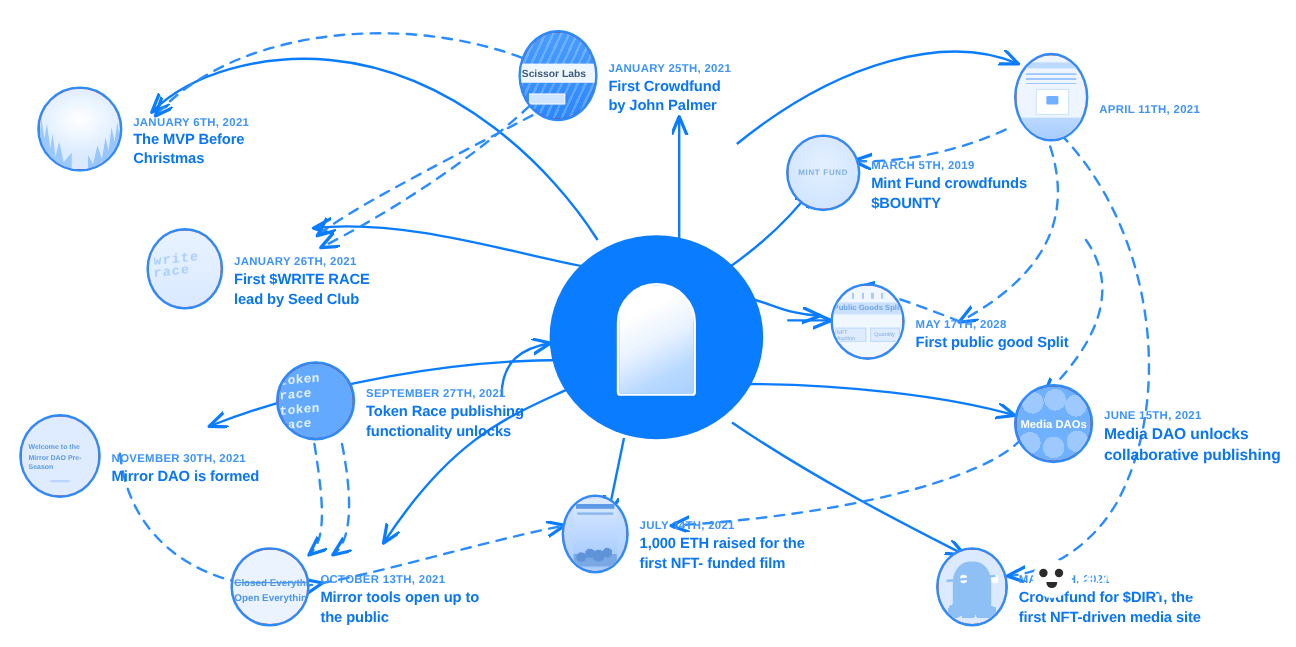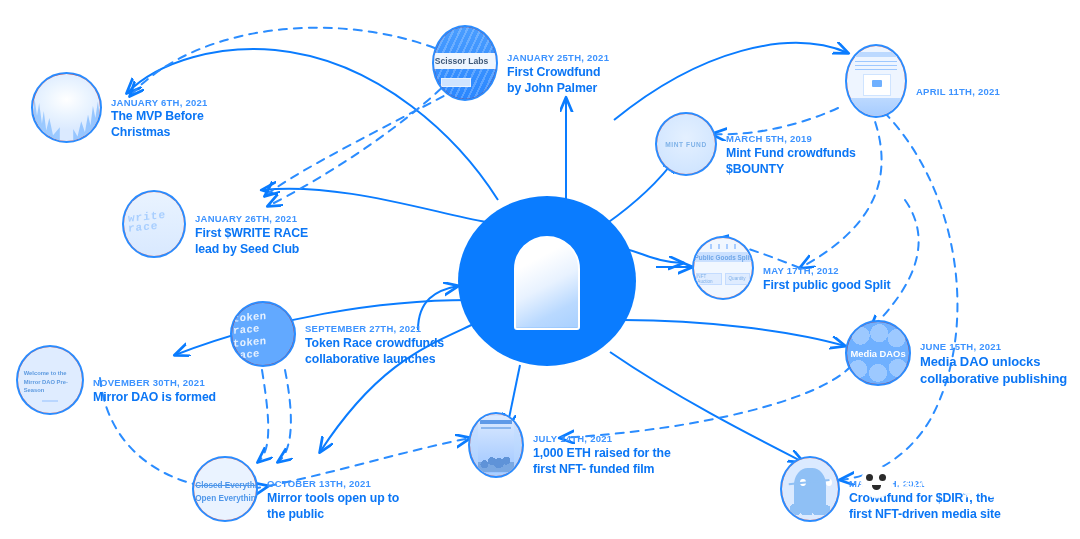--- a/index.html
+++ b/index.html
@@ -458,21 +458,21 @@
         <div class="top">
             <span>Public Goods Split</span>
           </div>
         <div class="row">
             <i>NFT Auction</i>
             <i>Quantity</i>
           </div>
       </div>
     </div>
     <div class="caption">
-      <div class="cap-date">MAY 17TH, 2012</div>
+      <div class="cap-date">MAY 17TH, 2028</div>
       <div class="cap-title">
         <div>First public good Split</div>
       </div>
     </div>
   </div>
 
   <div class="node cap-sm" style="left:845px;top:318px;">
     <div class="thumb" style="width:62px;height:62px;">
       <div class="art art-media">
         <div class="blob"></div>
@@ -490,22 +490,22 @@
 
   <div class="node" style="left:230px;top:300px;">
     <div class="thumb" style="width:62px;height:62px;">
       <div class="art art-token">
         <div class="ttxt">token race token race</div>
       </div>
     </div>
     <div class="caption">
       <div class="cap-date">SEPTEMBER 27TH, 2021</div>
       <div class="cap-title">
-        <div>Token Race crowdfunds</div>
-        <div>collaborative launches</div>
+        <div>Token Race publishing</div>
+        <div>functionality unlocks</div>
       </div>
     </div>
   </div>
 
   <div class="node" style="left:16px;top:345px;">
     <div class="thumb" style="width:64px;height:66px;">
       <div class="art art-dao">
         <div class="dtxt">Welcome to the Mirror DAO Pre-Season</div>
         <div class="dfoot"></div>
       </div>

